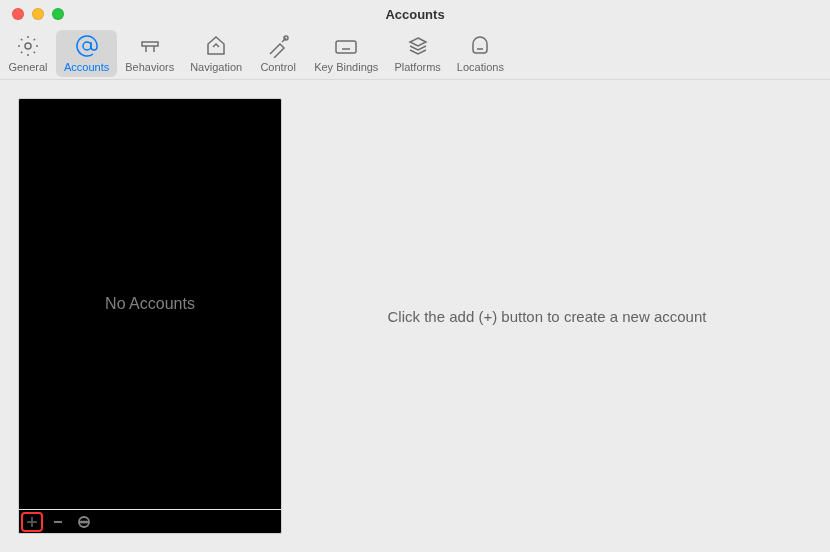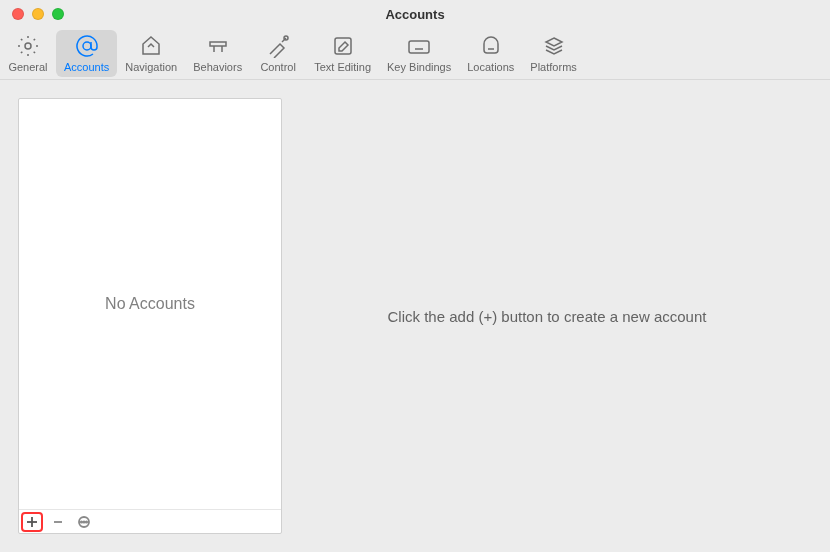--- a/index.html
+++ b/index.html
@@ -99,21 +99,21 @@
       white-space: nowrap;
     }
     .content {
       display: flex;
       height: calc(552px - 28px - 52px);
       padding: 18px;
       gap: 0;
     }
     .sidebar {
       width: 264px;
-      background: #ffffff;
+      background: #000000;
       border: 1px solid #d0d0d0;
       border-radius: 2px;
       display: flex;
       flex-direction: column;
       position: relative;
     }
     .sidebar-body {
       flex: 1;
       display: flex;
       align-items: center;
@@ -195,93 +195,84 @@
             <circle cx="12" cy="12" r="4"></circle>
             <path d="M16 8v5a3 3 0 0 0 6 0v-1a10 10 0 1 0-4 8"></path>
           </svg>
       </div>
       <div class="toolbar-label">Accounts</div>
     </div>
 
     <div class="toolbar-item">
       <div class="toolbar-icon">
         <svg width="24" height="24" viewBox="0 0 24 24">
-            <path d="M12 3 L20 10 L20 20 L4 20 L4 10 Z"></path>
-            <path d="M9 13 L12 10 L15 13"></path>
-          </svg>
-      </div>
-      <div class="toolbar-label">Navigation</div>
-    </div>
-
-    <div class="toolbar-item">
-      <div class="toolbar-icon">
-        <svg width="24" height="24" viewBox="0 0 24 24">
             <rect x="4" y="8" width="16" height="4"></rect>
             <line x1="8" y1="12" x2="8" y2="18"></line>
             <line x1="16" y1="12" x2="16" y2="18"></line>
           </svg>
       </div>
       <div class="toolbar-label">Behaviors</div>
     </div>
 
     <div class="toolbar-item">
       <div class="toolbar-icon">
         <svg width="24" height="24" viewBox="0 0 24 24">
+            <path d="M12 3 L20 10 L20 20 L4 20 L4 10 Z"></path>
+            <path d="M9 13 L12 10 L15 13"></path>
+          </svg>
+      </div>
+      <div class="toolbar-label">Navigation</div>
+    </div>
+
+    <div class="toolbar-item">
+      <div class="toolbar-icon">
+        <svg width="24" height="24" viewBox="0 0 24 24">
             <path d="M4 20 L14 10 L18 14 L8 24"></path>
             <path d="M16 8 L20 4"></path>
             <circle cx="20" cy="4" r="2"></circle>
           </svg>
       </div>
       <div class="toolbar-label">Control</div>
     </div>
 
-    <div class="toolbar-item">
-      <div class="toolbar-icon">
-        <svg width="24" height="24" viewBox="0 0 24 24">
-            <rect x="4" y="4" width="16" height="16" rx="2"></rect>
-            <path d="M14 8 L17 11 L11 17 L8 17 L8 14 Z"></path>
-          </svg>
-      </div>
-      <div class="toolbar-label">Text Editing</div>
-    </div>
 
     <div class="toolbar-item">
       <div class="toolbar-icon">
         <svg width="24" height="24" viewBox="0 0 24 24">
             <rect x="2" y="7" width="20" height="12" rx="2"></rect>
             <line x1="6" y1="11" x2="6" y2="11"></line>
             <line x1="10" y1="11" x2="10" y2="11"></line>
             <line x1="14" y1="11" x2="14" y2="11"></line>
             <line x1="18" y1="11" x2="18" y2="11"></line>
             <line x1="8" y1="15" x2="16" y2="15"></line>
           </svg>
       </div>
       <div class="toolbar-label">Key Bindings</div>
     </div>
 
 
     <div class="toolbar-item">
       <div class="toolbar-icon">
         <svg width="24" height="24" viewBox="0 0 24 24">
-            <path d="M5 10 A7 7 0 0 1 19 10 L19 16 A3 3 0 0 1 16 19 L8 19 A3 3 0 0 1 5 16 Z"></path>
-            <line x1="9" y1="15" x2="15" y2="15"></line>
-          </svg>
-      </div>
-      <div class="toolbar-label">Locations</div>
-    </div>
-
-    <div class="toolbar-item">
-      <div class="toolbar-icon">
-        <svg width="24" height="24" viewBox="0 0 24 24">
             <path d="M12 4 L20 8 L12 12 L4 8 Z"></path>
             <path d="M4 12 L12 16 L20 12"></path>
             <path d="M4 16 L12 20 L20 16"></path>
           </svg>
       </div>
       <div class="toolbar-label">Platforms</div>
+    </div>
+
+    <div class="toolbar-item">
+      <div class="toolbar-icon">
+        <svg width="24" height="24" viewBox="0 0 24 24">
+            <path d="M5 10 A7 7 0 0 1 19 10 L19 16 A3 3 0 0 1 16 19 L8 19 A3 3 0 0 1 5 16 Z"></path>
+            <line x1="9" y1="15" x2="15" y2="15"></line>
+          </svg>
+      </div>
+      <div class="toolbar-label">Locations</div>
     </div>
 
 
   </div>
 
   <div class="content">
 
     <div class="sidebar">
       <div class="sidebar-body">
         <div class="no-accounts">No Accounts</div>

